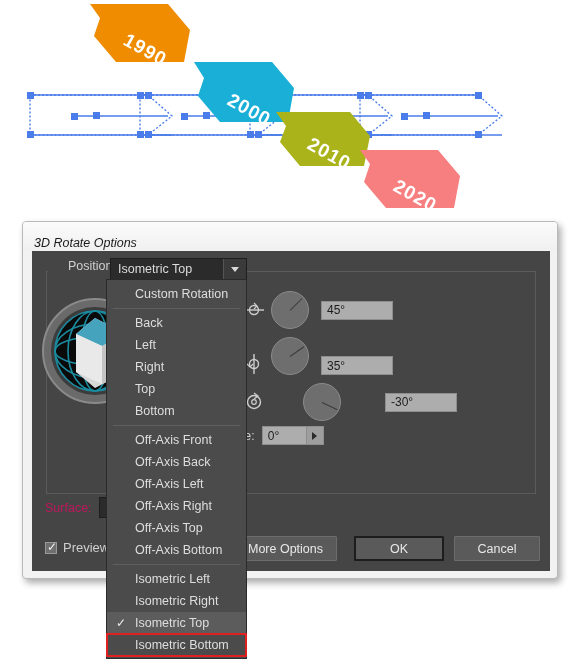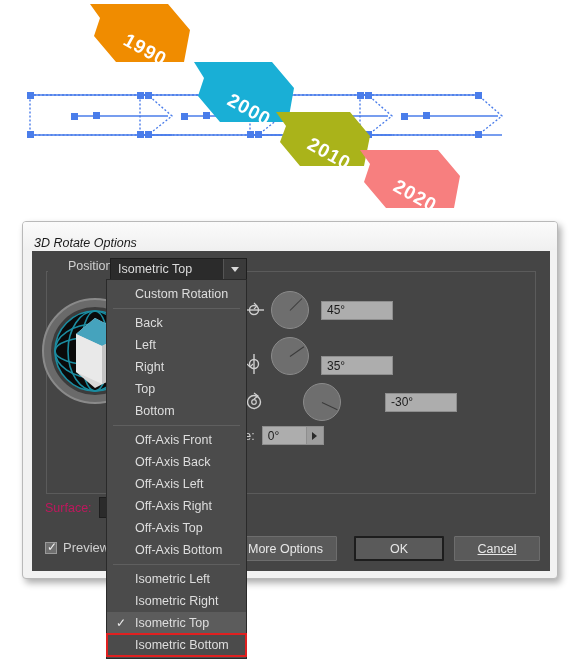--- a/index.html
+++ b/index.html
@@ -393,21 +393,21 @@
 
 <div id="previewrow">
   <span class="cbox">
       <span class="tick">✓</span>
     </span>
   <span class="lbl">Preview</span>
 </div>
 
 <div class="dlgbtn" style="left:234px;top:536px;width:103px;">More Options</div>
 <div class="dlgbtn primary" style="left:354px;top:536px;width:90px;">OK</div>
-<div class="dlgbtn" style="left:454px;top:536px;width:86px;text-decoration:underline;">Cancel</div>
+<div class="dlgbtn" style="left:454px;top:536px;width:86px;">Cancel</div>
 
 <div id="dropdown">
     <div class="mitem">
       <span>Custom Rotation</span>
     </div>
     <div class="msep"></div>
     <div class="mitem">
       <span>Back</span>
     </div>
     <div class="mitem">

